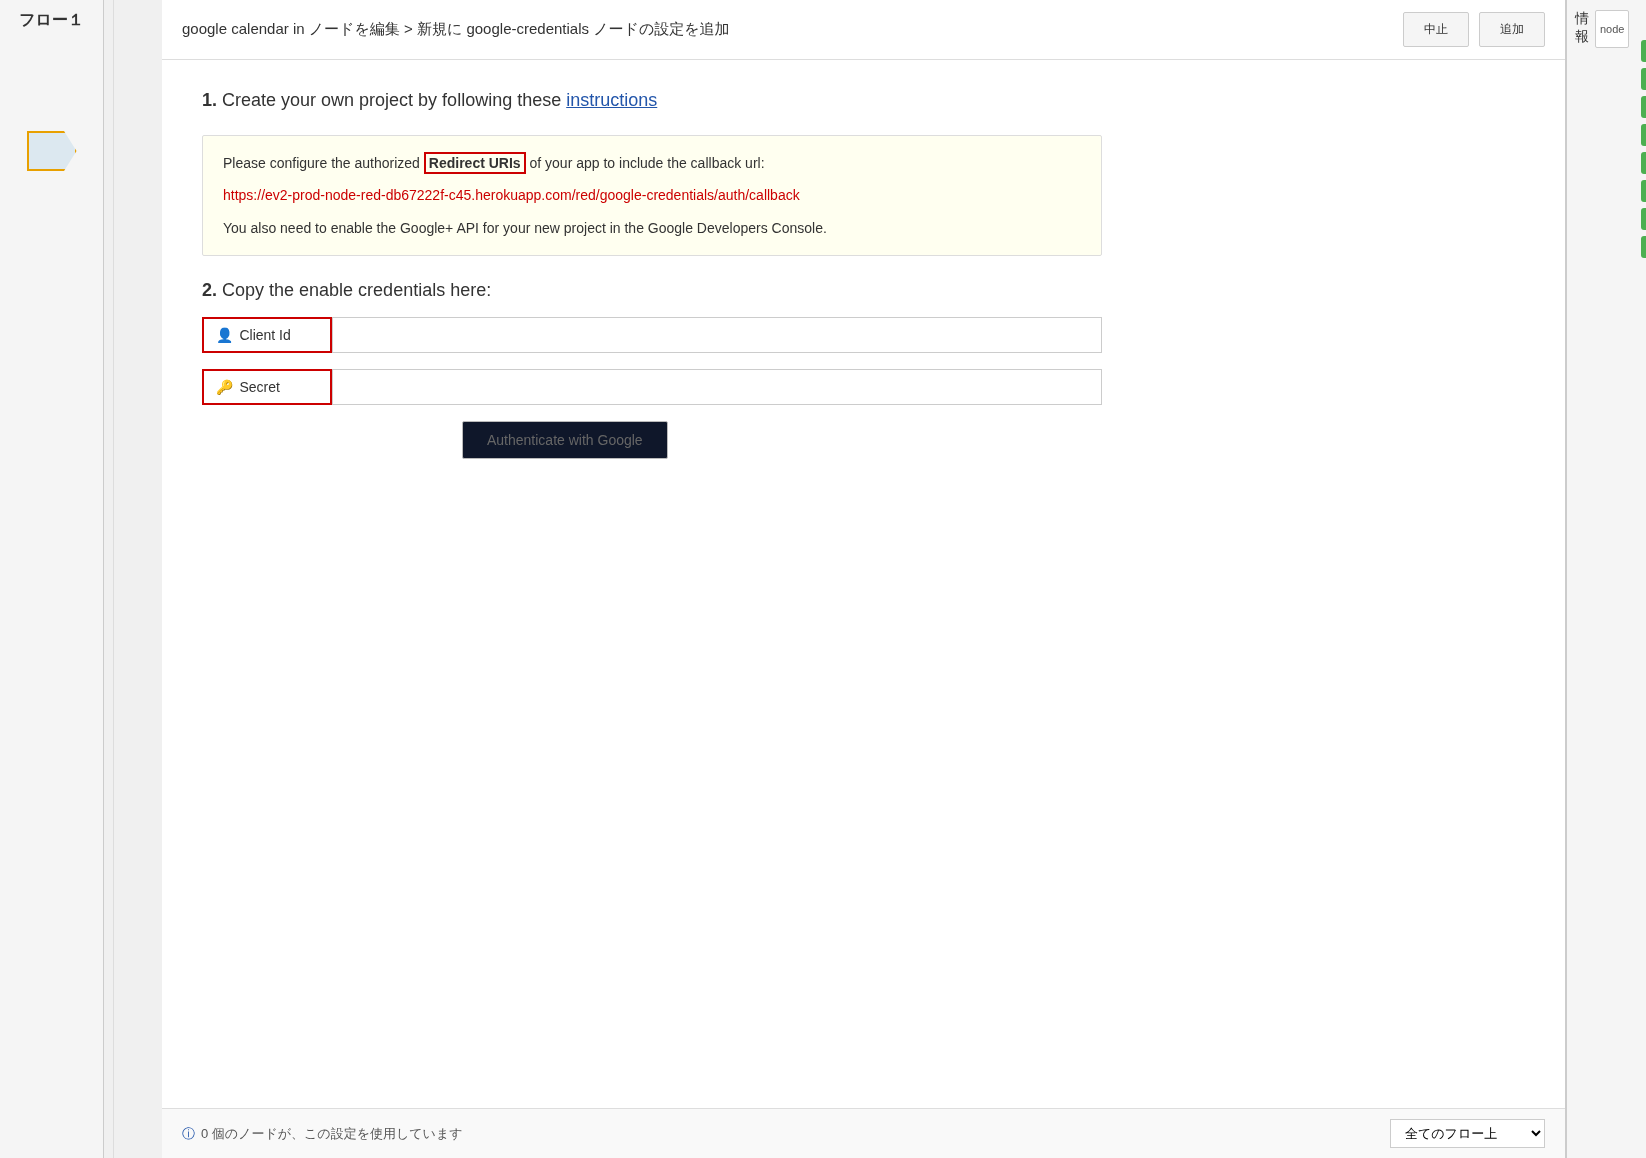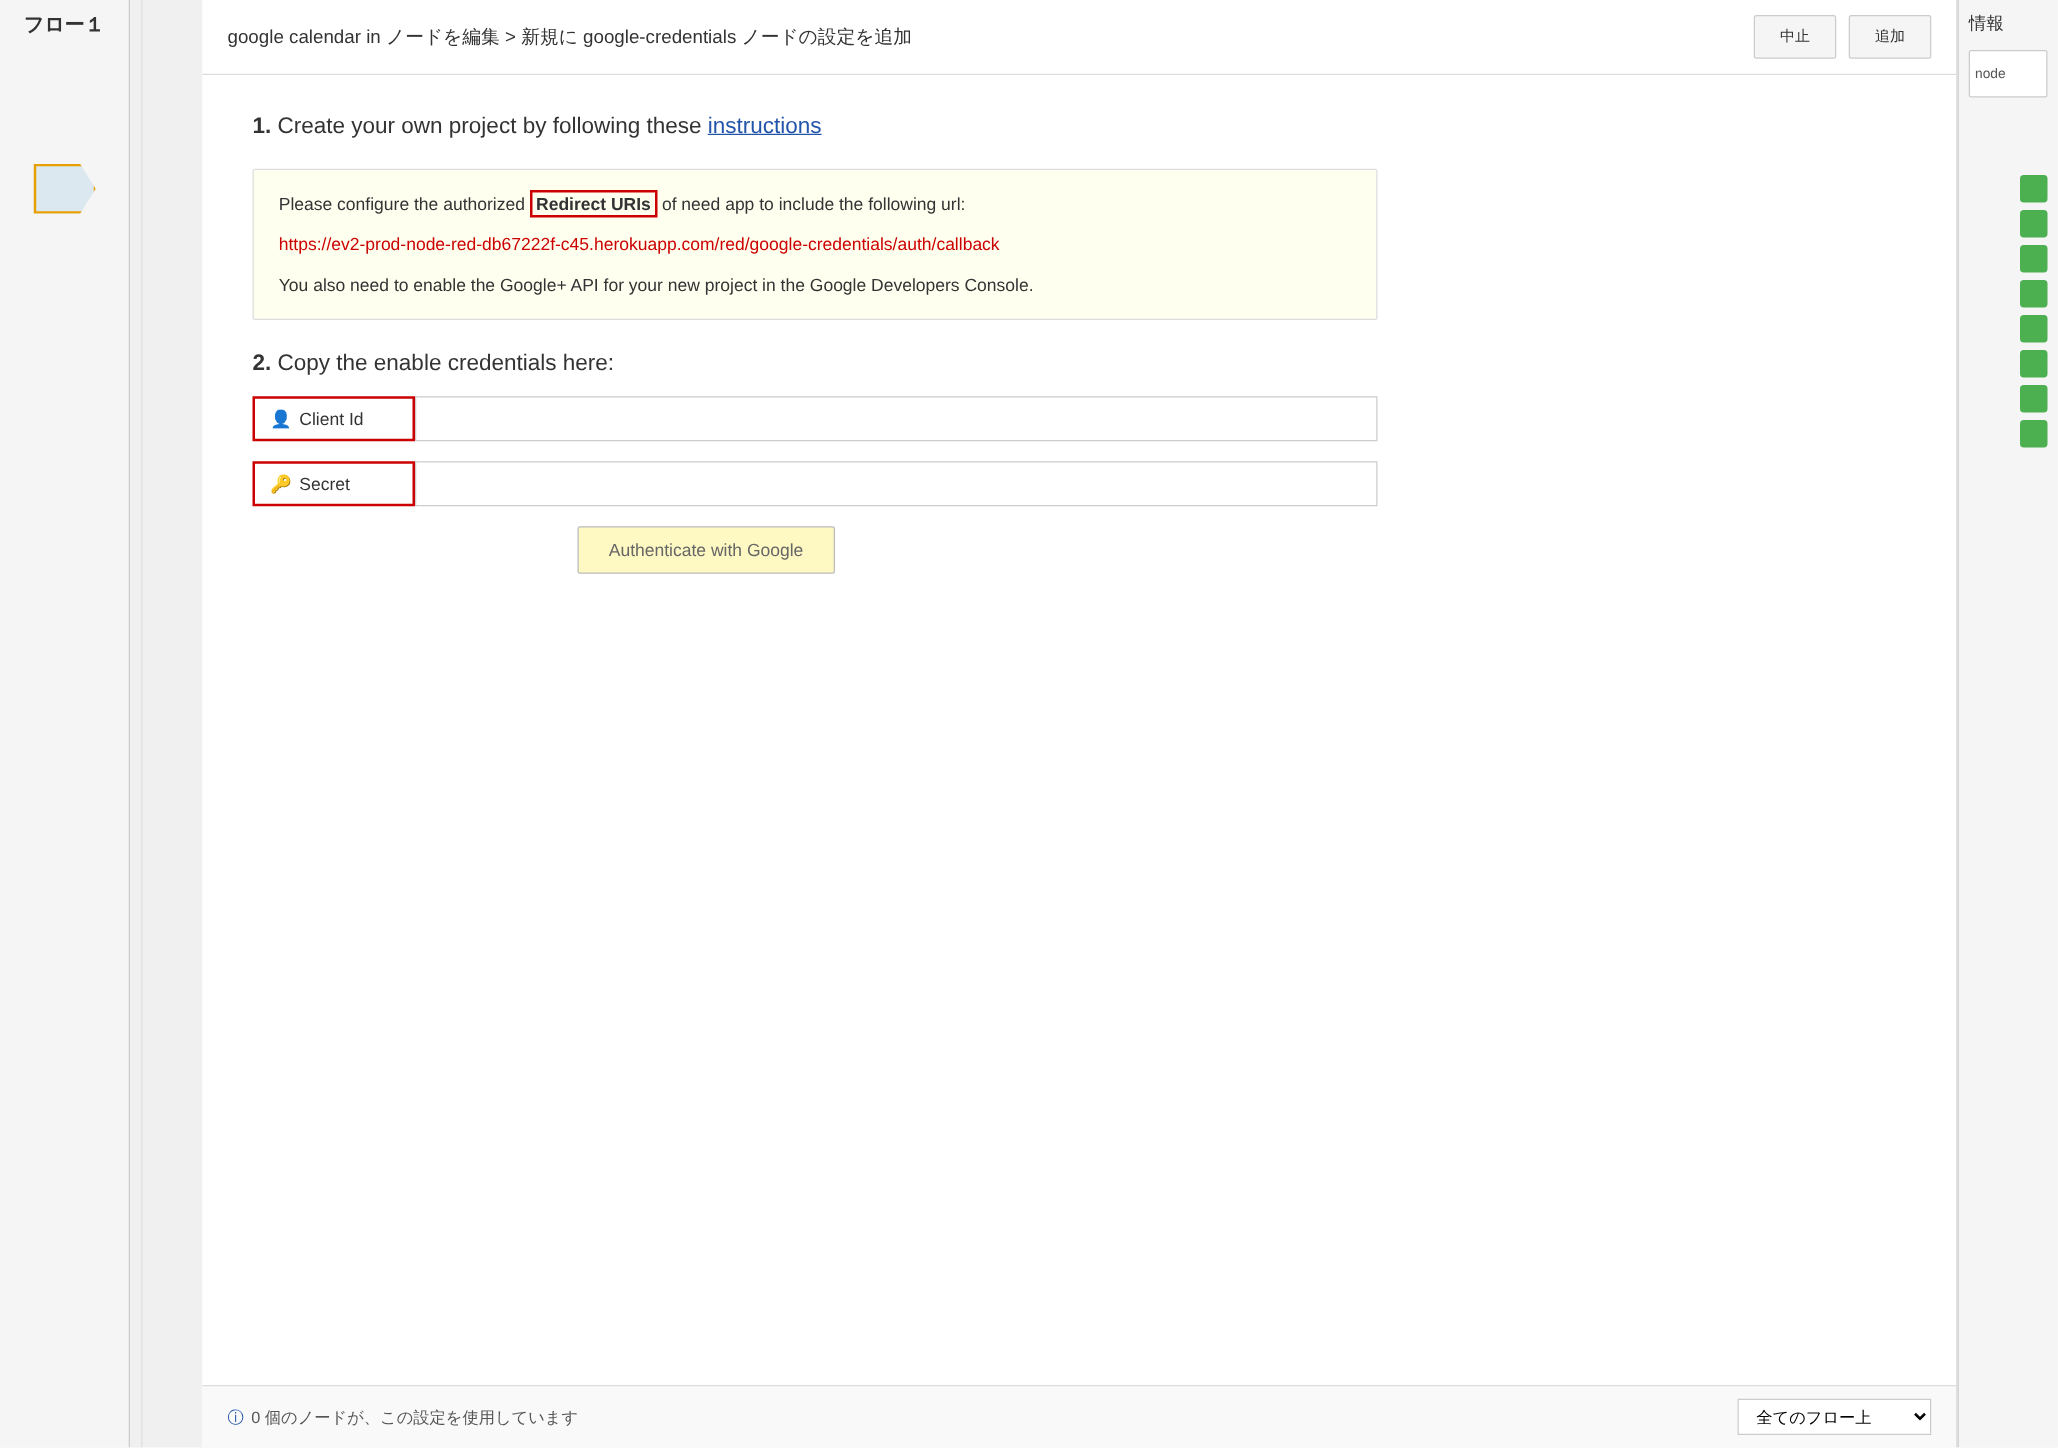--- a/index.html
+++ b/index.html
@@ -143,21 +143,21 @@
       border: 1px solid #ccc;
       font-size: 14px;
       outline: none;
       height: 36px;
     }
 
     
     .auth-btn {
       margin-left: 130px;
       padding: 10px 24px;
-      background: #fef9c3;
+      background: #0f172a;
       border: 1px solid #bbb;
       cursor: pointer;
       font-size: 14px;
       color: #666;
       border-radius: 2px;
     }
 
     
     .footer {
       border-top: 1px solid #ddd;
@@ -187,21 +187,21 @@
       cursor: pointer;
       appearance: auto;
     }
 
     
     .right-sidebar {
       width: 80px;
       background: #f5f5f5;
       border-left: 1px solid #ccc;
       display: flex;
-      flex-direction: column;
+      flex-direction: row;
       padding: 10px 8px;
       gap: 6px;
       flex-shrink: 0;
     }
     .node-block {
       width: 100%;
       height: 38px;
       background: #fff;
       border: 1px solid #ccc;
       border-radius: 2px;
@@ -256,21 +256,21 @@
   <div class="form-body">
 
     <div class="step">
       <p class="step-label">
         <strong>1.</strong><span> Create your own project by following these </span><a class="instructions-link">instructions</a>
       </p>
     </div>
 
     <div class="info-box">
       <p>
-        <span>Please configure the authorized </span><span class="redirect-uri-highlight">Redirect URIs</span><span> of need app to include the following url:</span>
+        <span>Please configure the authorized </span><span class="redirect-uri-highlight">Redirect URIs</span><span> of your app to include the callback url:</span>
       </p>
       <p class="callback-url">https://ev2-prod-node-red-db67222f-c45.herokuapp.com/red/google-credentials/auth/callback</p>
       <p>You also need to enable the Google+ API for your new project in the Google Developers Console.</p>
     </div>
 
     <div class="step" style="margin-top:24px; margin-bottom:16px;">
       <p class="step-label">
         <strong>2.</strong><span> Copy the enable credentials here:</span>
       </p>
     </div>

